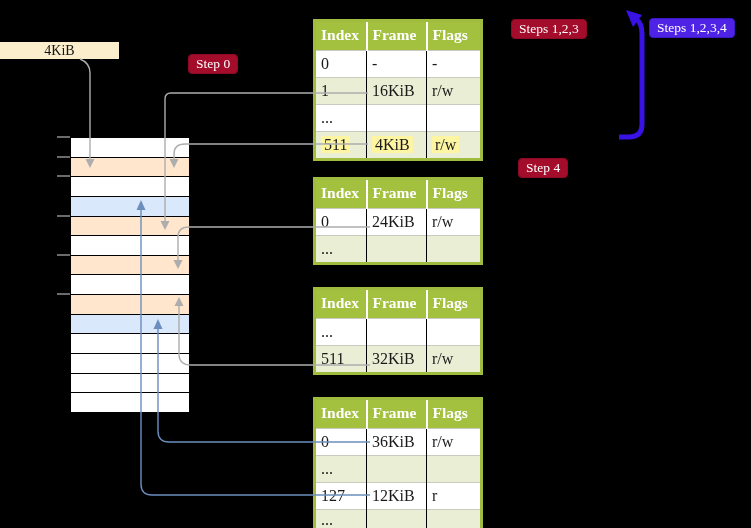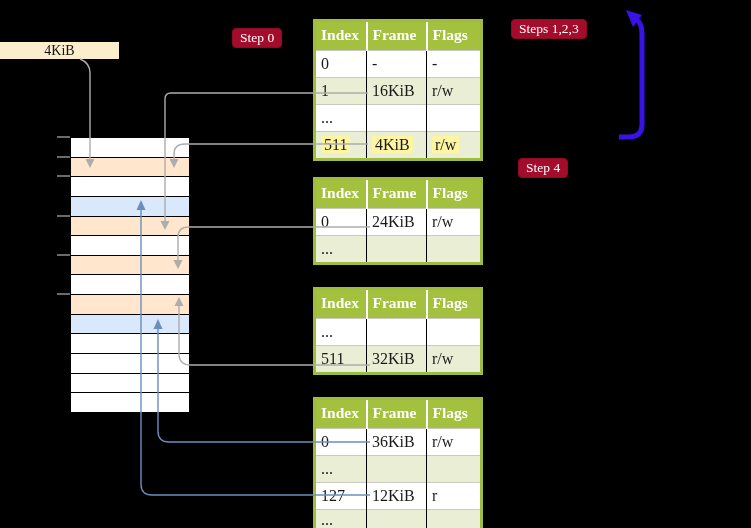--- a/index.html
+++ b/index.html
@@ -25,21 +25,21 @@
     display:flex;align-items:center;justify-content:center;
   }
   
   .badge{
     position:absolute;color:#fff;font-size:13.5px;line-height:1;
     border-radius:4px;padding:0 7px;height:18px;
     display:flex;align-items:center;white-space:nowrap;
   }
   .badge-red{background:var(--badge-red,#a30c2a);border:1px solid #8c0a24;}
   .badge-blue{background:var(--badge-blue,#4f23e6);border:1px solid #3d18c4;}
-  #badge-step0{left:188px;top:28px;margin-left:44px;}
+  #badge-step0{left:188px;top:54px;}
   #badge-steps123{left:511px;top:19px;}
   #badge-steps1234{left:649px;top:18px;}
   #badge-step4{left:518px;top:158px;}
   
   table.pt{
     position:absolute;left:313px;border-collapse:collapse;table-layout:fixed;
     width:167px;border:3px solid var(--border-green,#9fbc3e);
     background:#fff;
   }
   #table-l4{top:19px;} #table-l3{top:177px;} #table-l2{top:287px;} #table-l1{top:397px;}
@@ -70,20 +70,21 @@
 </style>
 </head>
 <body>
 
 <div id="canvas">
 
   <div id="page-size-label">4KiB</div>
 
   <div id="badge-step0" class="badge badge-red">Step 0</div>
   <div id="badge-steps123" class="badge badge-red">Steps 1,2,3</div>
+  <div id="badge-steps1234" class="badge badge-blue">Steps 1,2,3,4</div>
   <div id="badge-step4" class="badge badge-red">Step 4</div>
 
   <div id="mem-col">
     <div class="mem-row c-white"></div>
     <div class="mem-row c-peach"></div>
     <div class="mem-row c-white"></div>
     <div class="mem-row c-blue"></div>
     <div class="mem-row c-peach"></div>
     <div class="mem-row c-white"></div>
     <div class="mem-row c-peach"></div>

